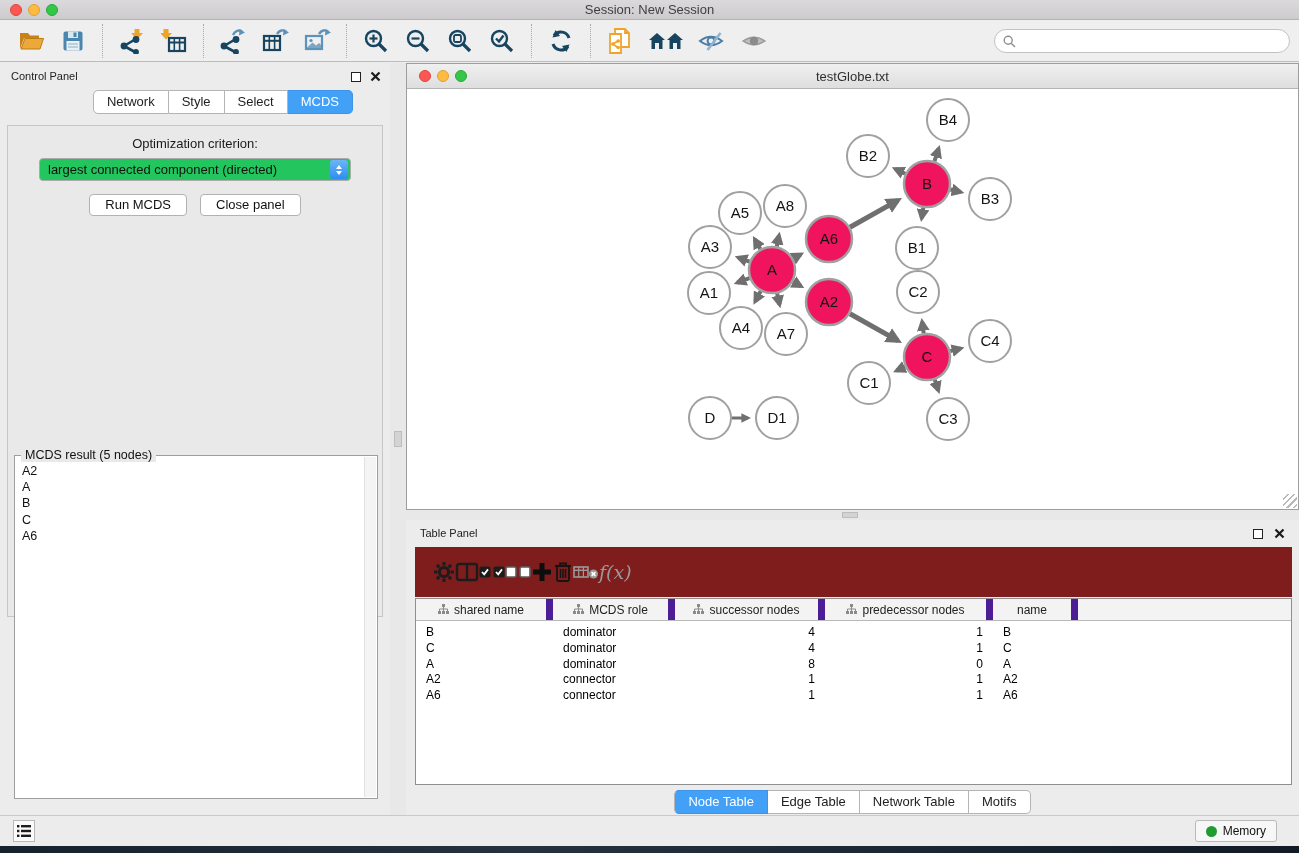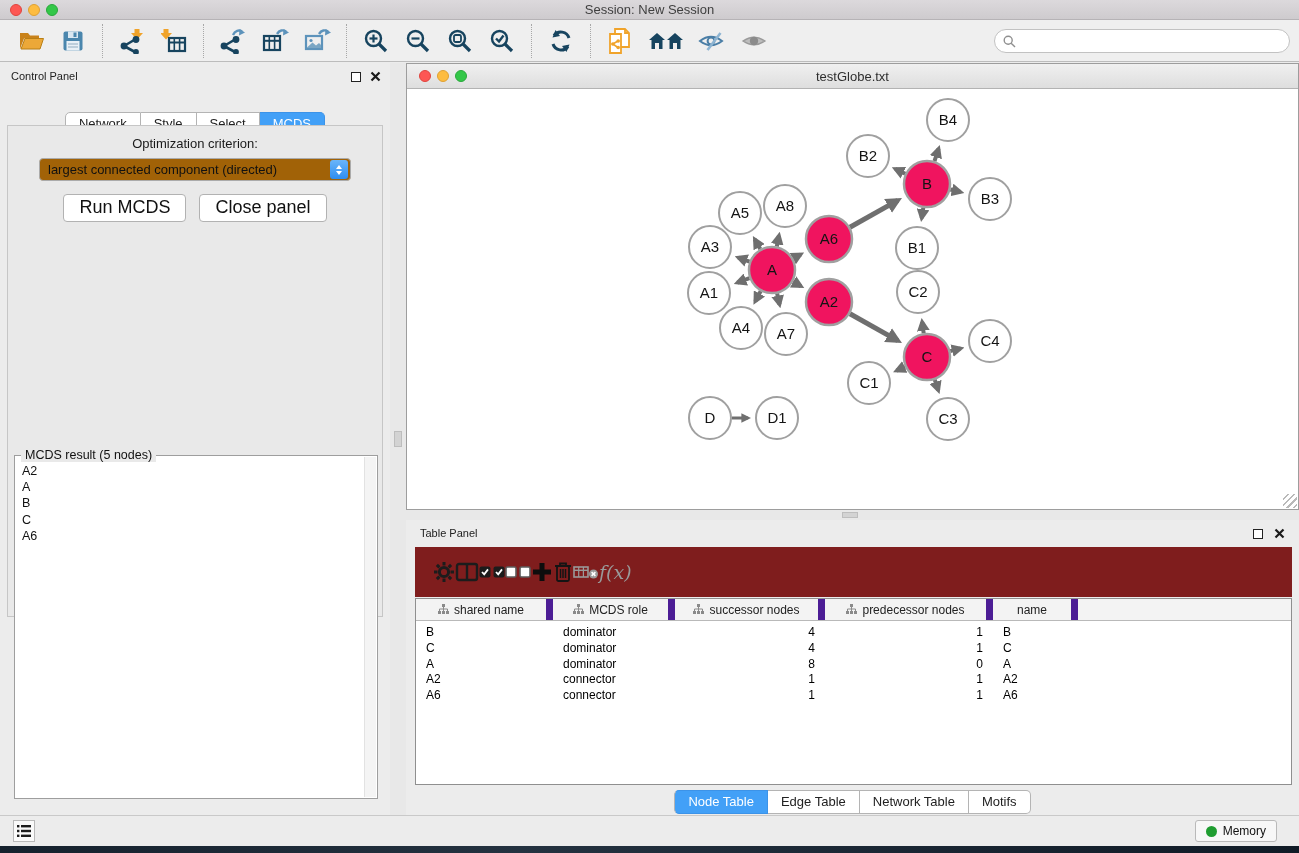--- a/index.html
+++ b/index.html
@@ -27,35 +27,35 @@
   .searchbox input{border:none;outline:none;flex:1;font-size:13px;background:transparent;margin-left:5px;height:18px;}
 
   
   .control-panel{position:absolute;left:0;top:63px;width:390px;height:752px;background:#ececec;}
   .panel-head{position:absolute;left:0;top:0;width:100%;height:26px;}
   .panel-head .pt{position:absolute;left:11px;top:7px;font-size:11px;color:#222;}
   .float-ico{position:absolute;top:9px;width:10px;height:10px;border:1.5px solid #222;background:#fff;}
   .close-ico{position:absolute;top:8px;width:11px;height:11px;}
   .close-ico svg{display:block;}
   .seg-row{position:absolute;left:0;width:100%;display:flex;justify-content:center;}
-  .control-panel .seg-row{top:49px;}
+  .control-panel .seg-row{top:27px;margin-left:28px;}
   .seg{background:#fff;border:1px solid #b4b4b4;border-left:none;padding:3px 13px 4px;font-size:13px;color:#222;line-height:15px;}
   .seg:first-child{border-left:1px solid #b4b4b4;border-radius:5px 0 0 5px;}
   .seg:last-child{border-radius:0 5px 5px 0;}
   .seg-active{background:#42a0f7;border-color:#3c93e8;color:#fff;}
   .cp-content{position:absolute;left:7px;top:62px;width:376px;height:492px;background:#e9e9e9;border:1px solid #c6c6c6;}
   .opt-label{margin-top:10px;text-align:center;font-size:13px;color:#1a1a1a;}
-  .select{position:relative;margin:7px auto 0;width:312px;height:23px;background:#a16207;border:1px solid #ababab;border-radius:4px;display:flex;align-items:center;}
+  .select{position:relative;margin:7px auto 0;width:312px;height:23px;background:#22c55e;border:1px solid #ababab;border-radius:4px;display:flex;align-items:center;}
   .select .val{flex:1;font-size:13px;color:#111;padding-left:8px;white-space:nowrap;overflow:hidden;}
   .stepper{width:18px;height:19px;margin-right:2px;border-radius:3px;background:linear-gradient(#6ab5fa,#2e8df0);
     display:flex;flex-direction:column;align-items:center;justify-content:center;gap:2px;}
   .stepper .up{width:0;height:0;border-left:3.5px solid transparent;border-right:3.5px solid transparent;border-bottom:4px solid #fff;}
   .stepper .dn{width:0;height:0;border-left:3.5px solid transparent;border-right:3.5px solid transparent;border-top:4px solid #fff;}
   .btn-row{margin-top:13px;display:flex;justify-content:center;gap:13px;}
-  .push-btn{background:#fff;border:1px solid #b2b2b2;border-radius:4px;font-size:18px;color:#111;padding:2px 15px 3px;}
+  .push-btn{background:#fff;border:1px solid #b2b2b2;border-radius:4px;font-size:13px;color:#111;padding:2px 15px 3px;}
   .result-box{position:absolute;left:6px;top:329px;width:364px;height:344px;background:#fff;border:1px solid #9e9e9e;}
   .result-box .legend{position:absolute;left:6px;top:-8px;background:#e9e9e9;padding:0 4px;font-size:12.5px;color:#111;}
   .result-list{position:absolute;inset:1px 14px 1px 1px;padding:6px 0 0 6px;font-size:12.5px;color:#111;}
   .result-item{line-height:16.2px;}
   .result-scroll{position:absolute;top:1px;bottom:1px;right:1px;width:12px;background:#f4f4f4;border-left:1px solid #e2e2e2;}
 
   
   .v-splitter{position:absolute;left:390px;top:63px;width:16px;height:752px;background:#e8e8e8;}
   .v-splitter .grab{position:absolute;left:4px;top:368px;width:8px;height:16px;background:#d3d3d3;border:1px solid #bdbdbd;}
   .h-splitter{position:absolute;left:406px;top:510px;width:893px;height:10px;background:#e8e8e8;}

